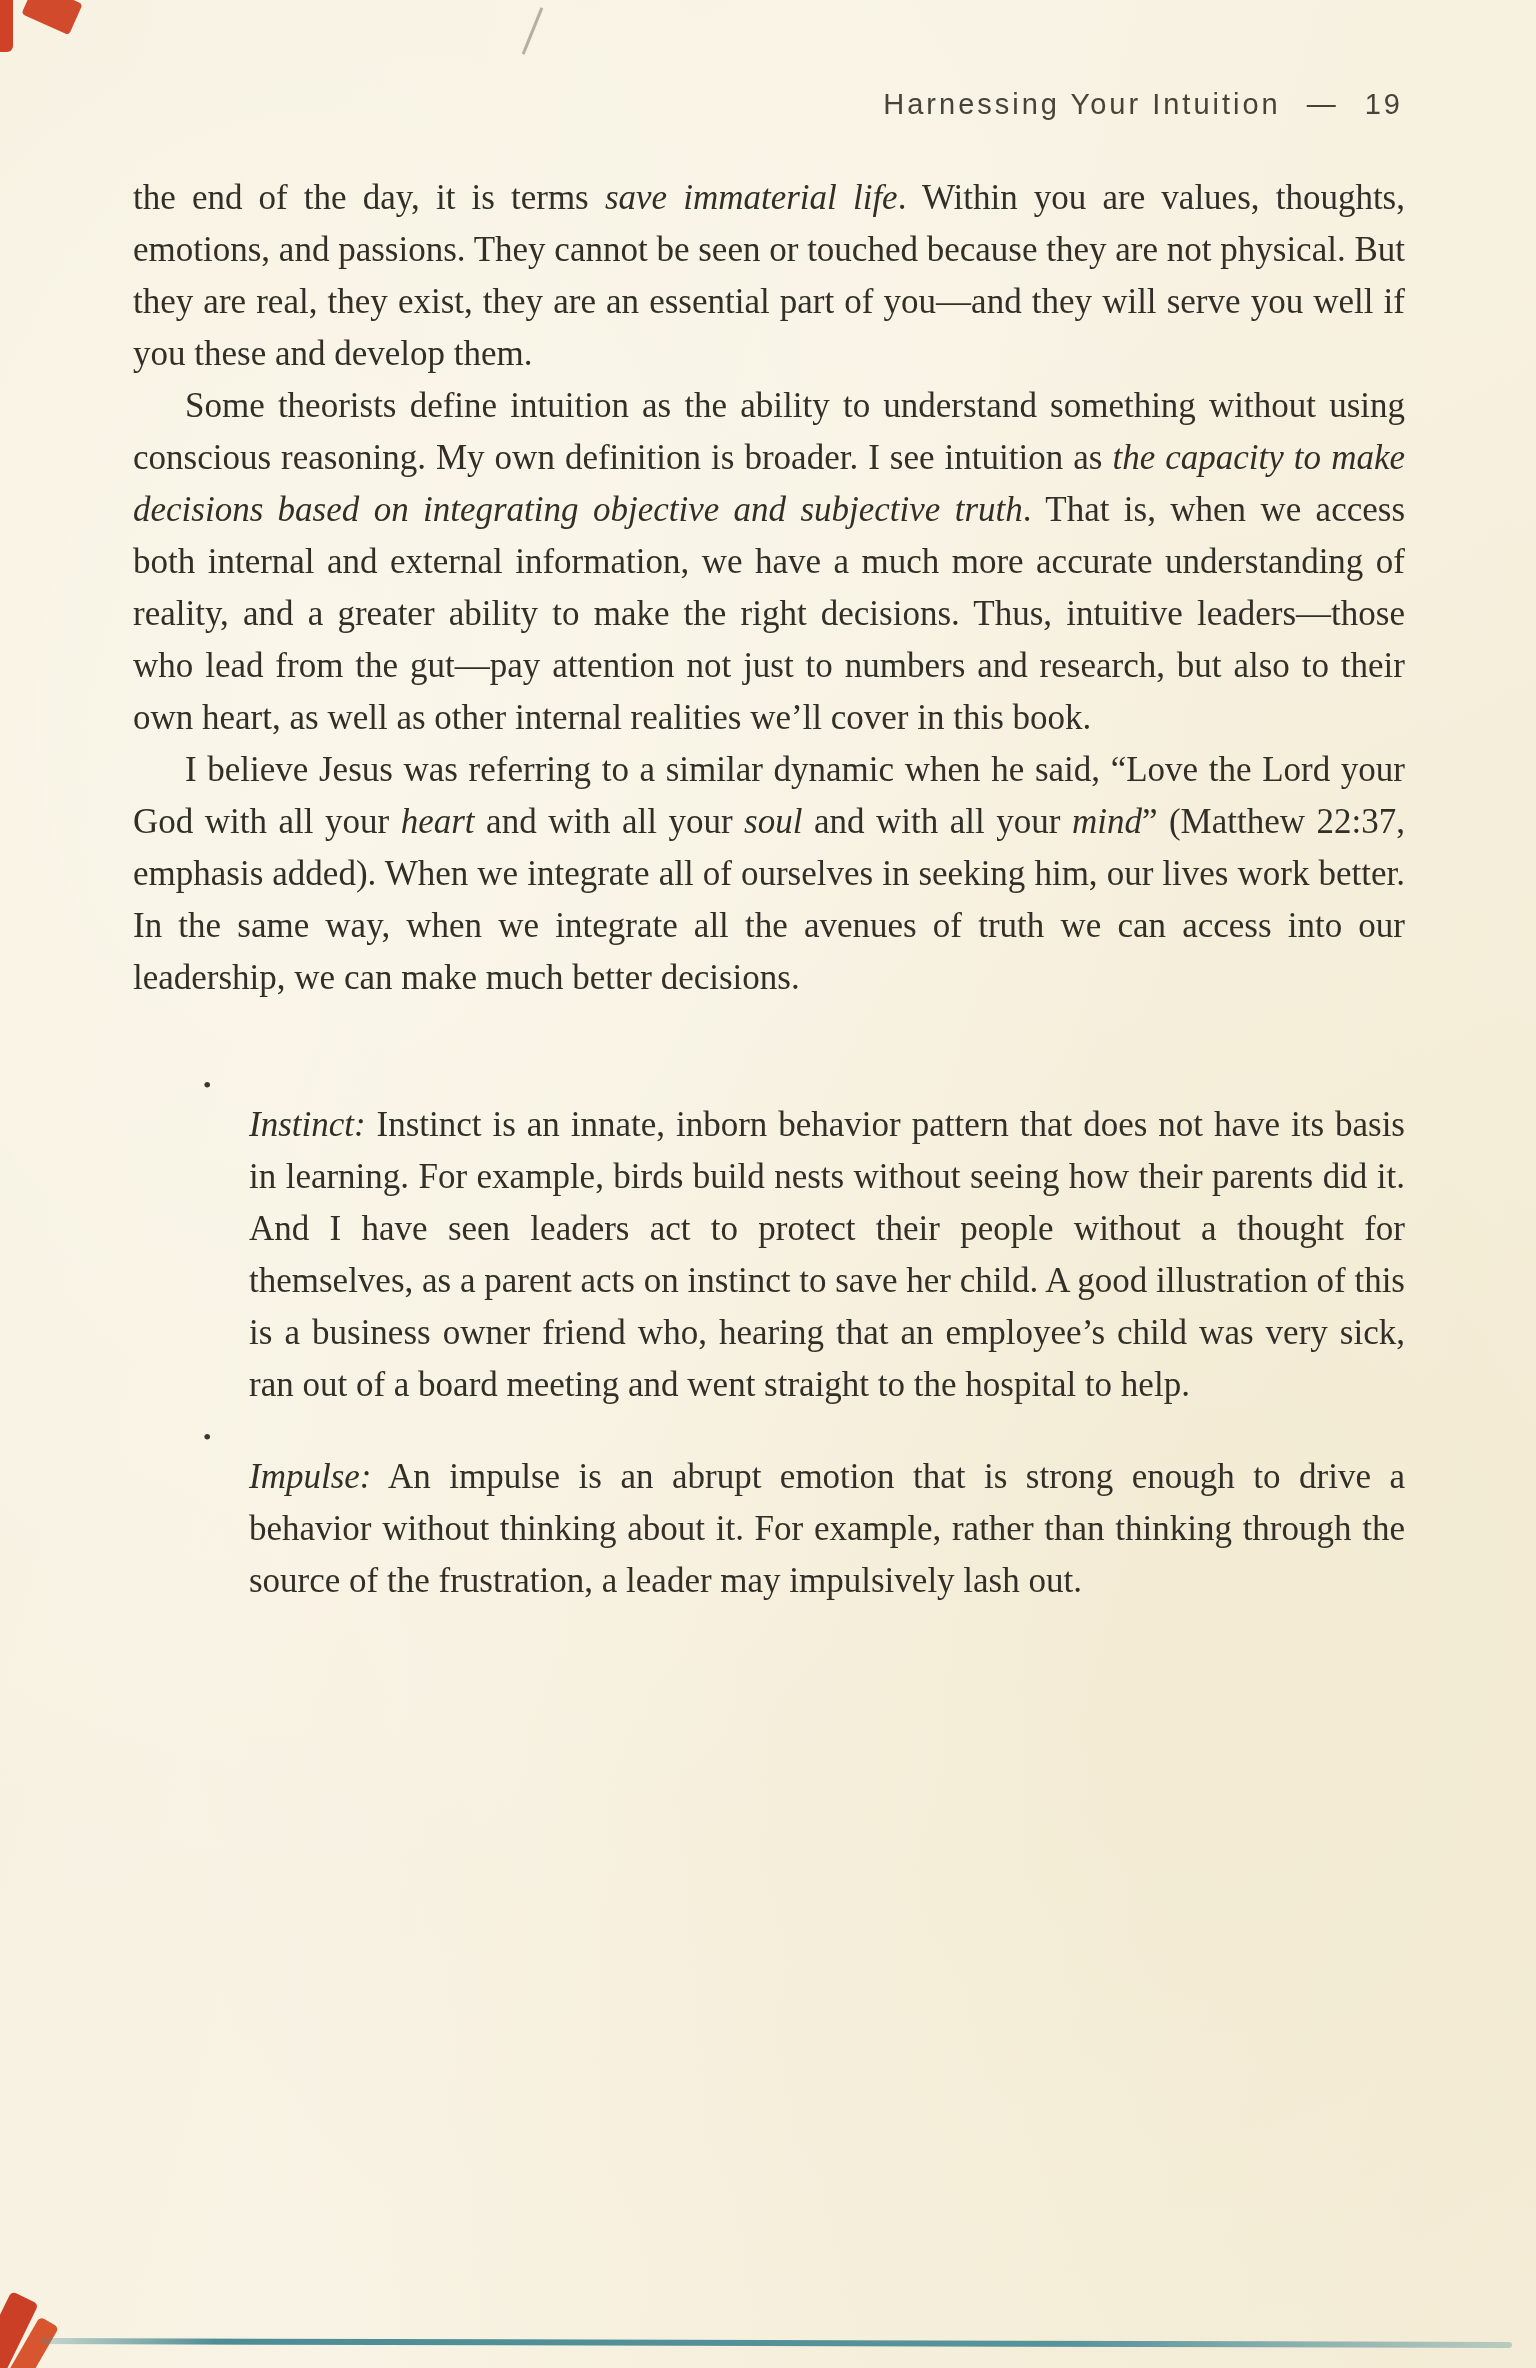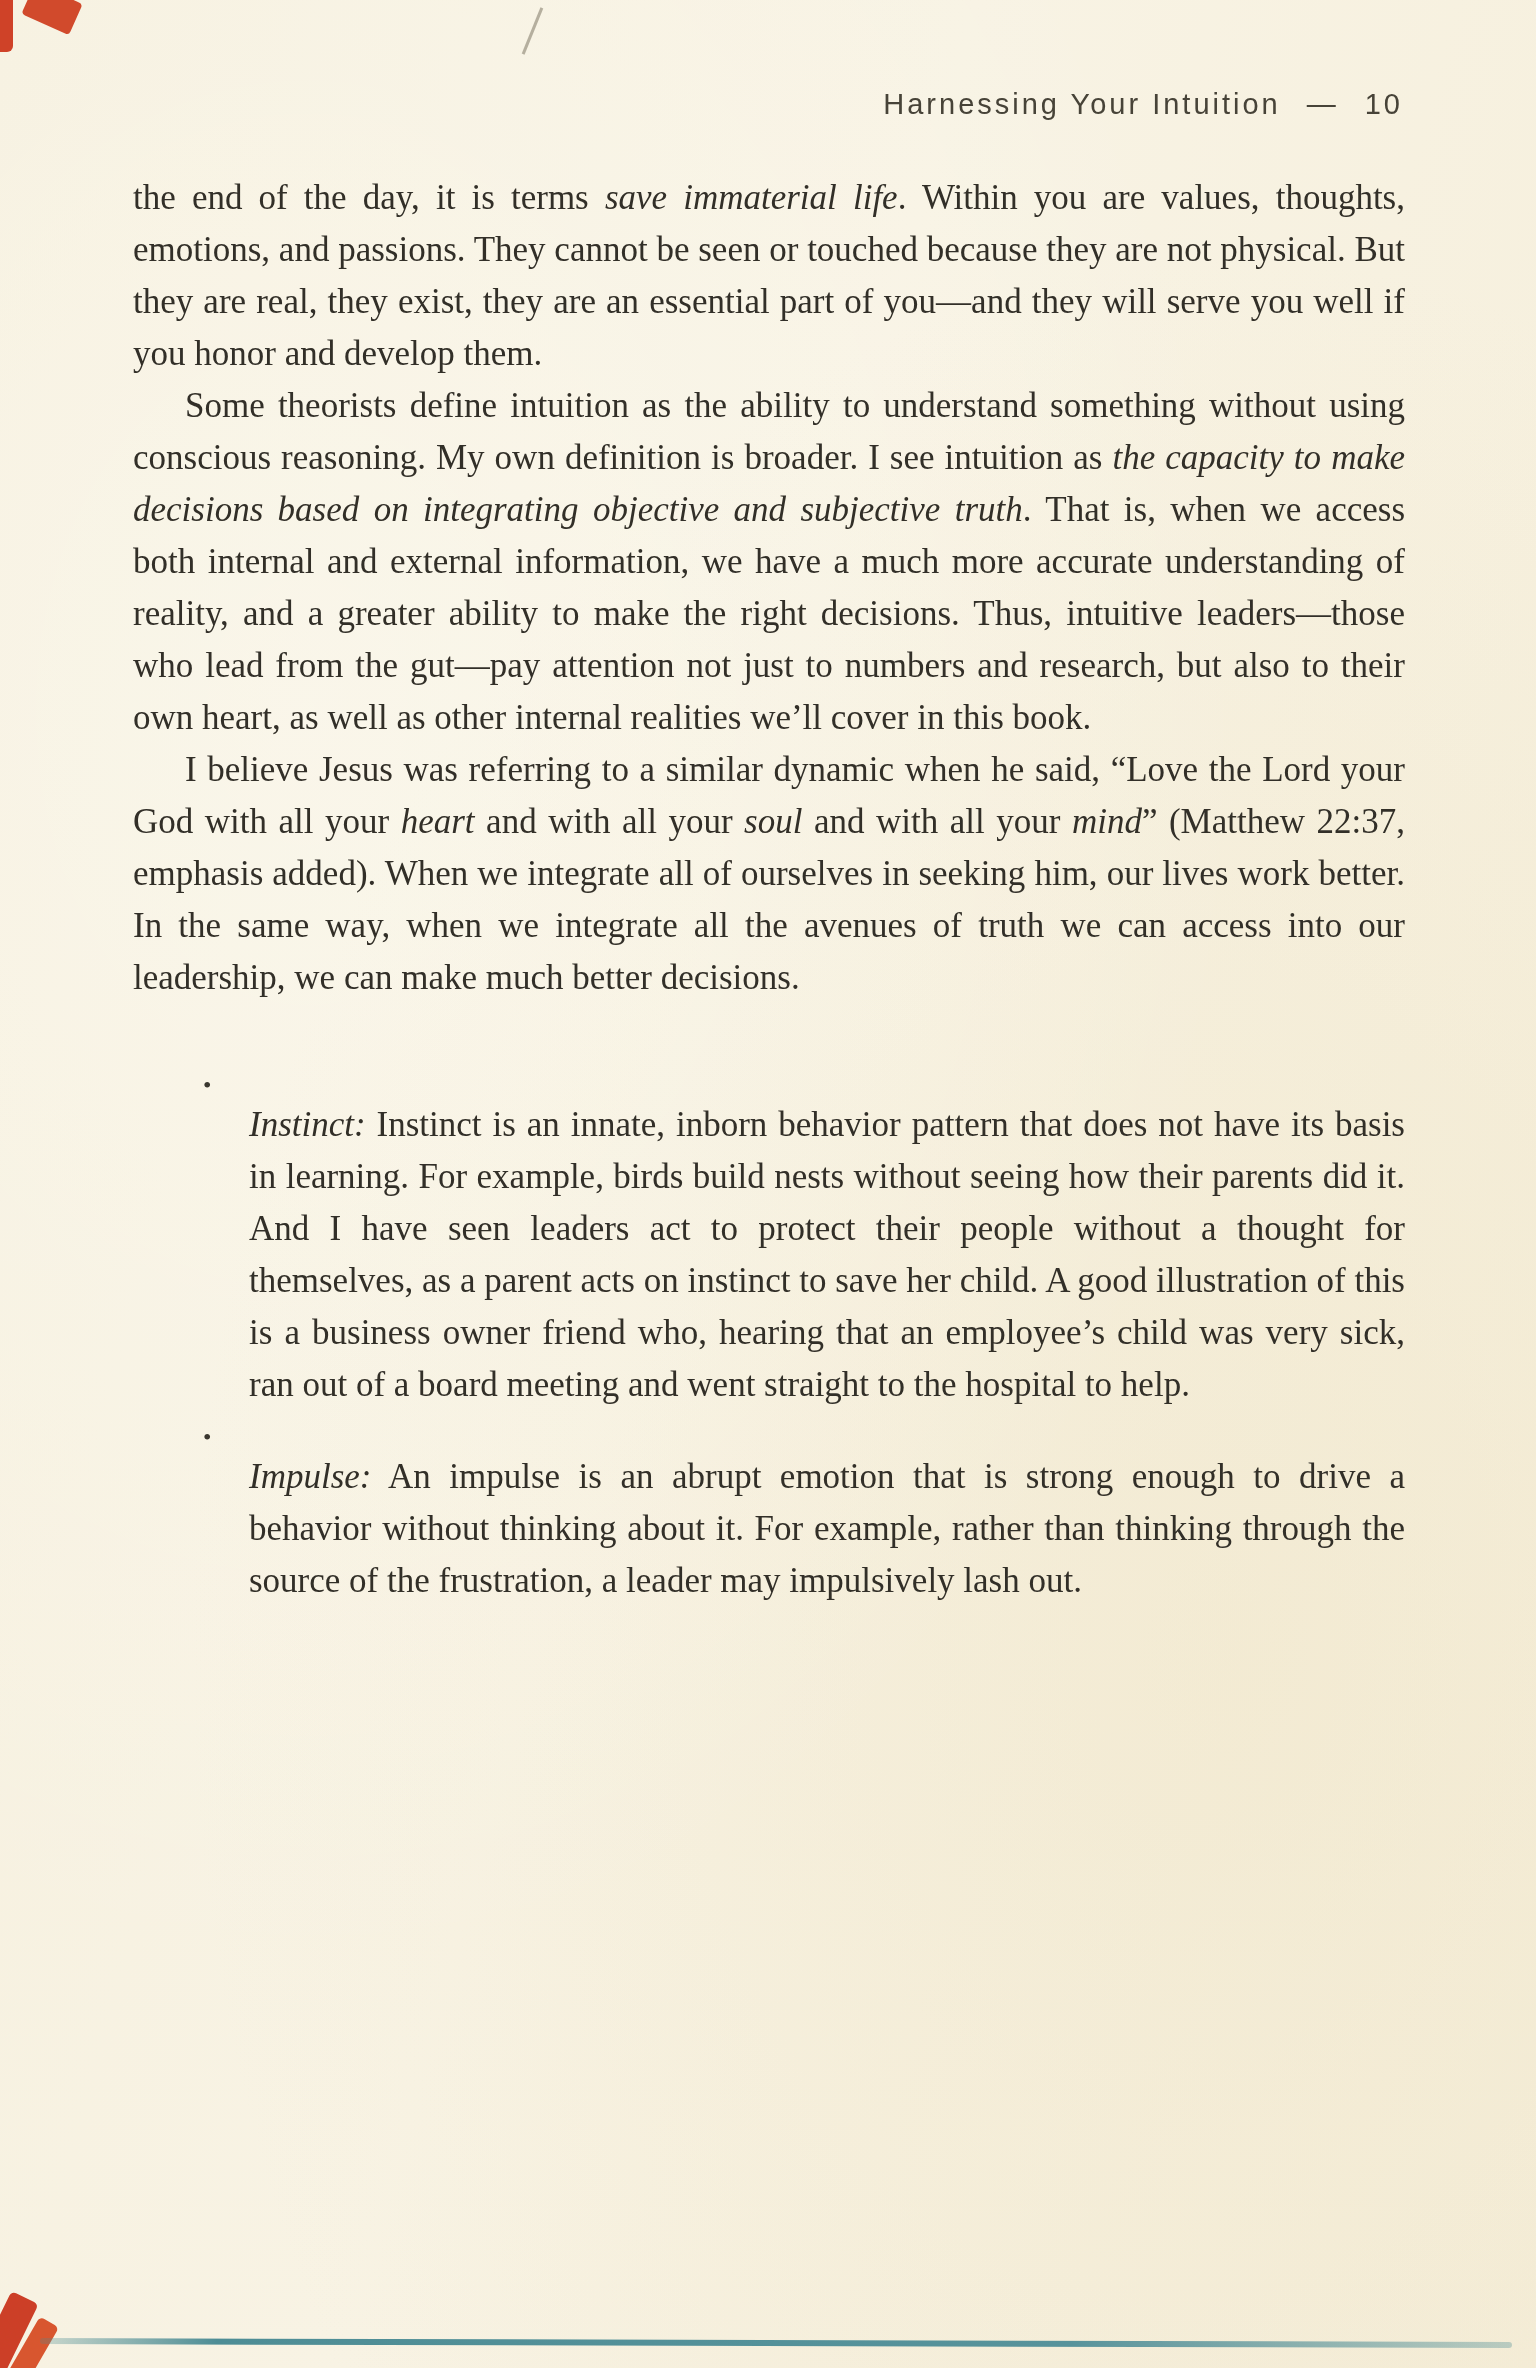--- a/index.html
+++ b/index.html
@@ -123,26 +123,26 @@
   <div class="artifact mark-top-left-a"></div>
   <div class="artifact mark-top-left-b"></div>
   <div class="artifact mark-pen-slash"></div>
   <div class="artifact mark-bottom-left-a"></div>
   <div class="artifact mark-bottom-left-b"></div>
   <div class="artifact mark-bottom-line"></div>
 
   <header class="running-head">
     <span>Harnessing Your Intuition</span>
     <span class="sep">—</span>
-    <span>10</span>
+    <span>19</span>
   </header>
 
   <main class="body-text">
     <div id="paras">
-        <p class="para"><span>the end of the day, it is terms </span><span class="it">save immaterial life</span><span>. Within you are values, thoughts, emotions, and passions. They cannot be seen or touched because they are not physical. But they are real, they exist, they are an essential part of you—and they will serve you well if you honor and develop them.</span></p>
+        <p class="para"><span>the end of the day, it is terms </span><span class="it">save immaterial life</span><span>. Within you are values, thoughts, emotions, and passions. They cannot be seen or touched because they are not physical. But they are real, they exist, they are an essential part of you—and they will serve you well if you these and develop them.</span></p>
         <p class="para indent"><span>Some theorists define intuition as the ability to understand something without using conscious reasoning. My own definition is broader. I see intuition as </span><span class="it">the capacity to make decisions based on integrating objective and subjective truth</span><span>. That is, when we access both internal and external information, we have a much more accurate understanding of reality, and a greater ability to make the right decisions. Thus, intuitive leaders—those who lead from the gut—pay attention not just to numbers and research, but also to their own heart, as well as other internal realities we’ll cover in this book.</span></p>
         <p class="para indent"><span>I believe Jesus was referring to a similar dynamic when he said, “Love the Lord your God with all your </span><span class="it">heart</span><span> and with all your </span><span class="it">soul</span><span> and with all your </span><span class="it">mind</span><span>” (Matthew 22:37, emphasis added). When we integrate all of ourselves in seeking him, our lives work better. In the same way, when we integrate all the avenues of truth we can access into our leadership, we can make much better decisions.</span></p>
       </div>
     <ul class="bullet-list" id="bullets">
         <li>
           <span class="marker">•</span>
           <span class="li-content"><span class="it">Instinct:</span><span> Instinct is an innate, inborn behavior pattern that does not have its basis in learning. For example, birds build nests without seeing how their parents did it. And I have seen leaders act to protect their people without a thought for themselves, as a parent acts on instinct to save her child. A good illustration of this is a business owner friend who, hearing that an employee’s child was very sick, ran out of a board meeting and went straight to the hospital to help.</span></span>
         </li>
         <li>
           <span class="marker">•</span>

